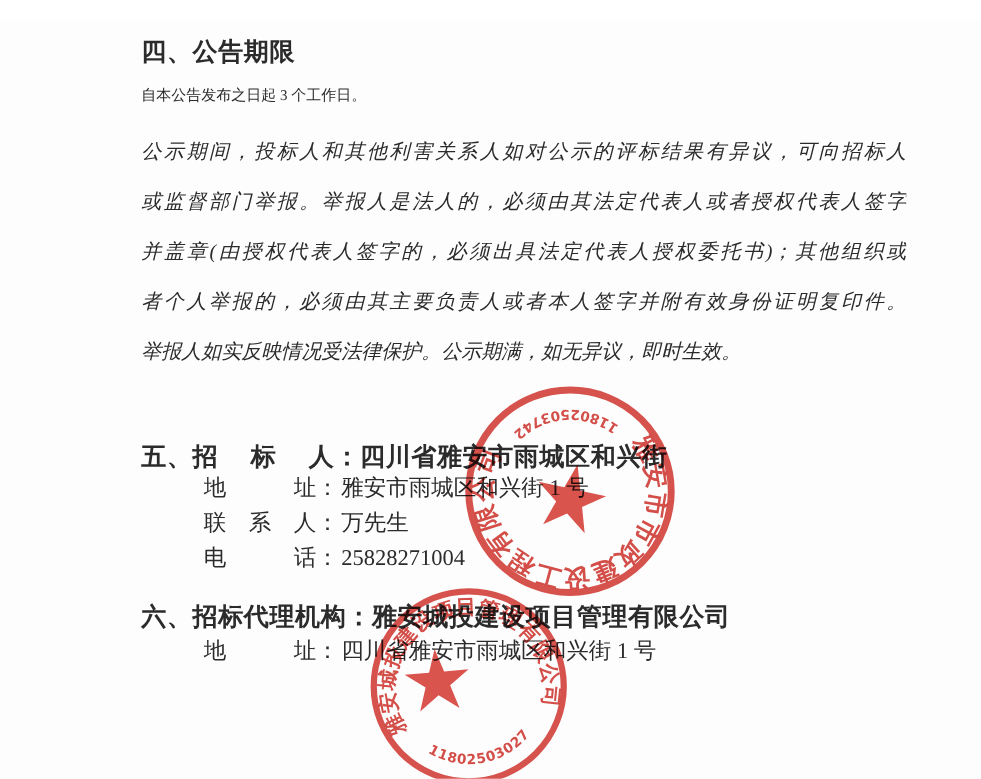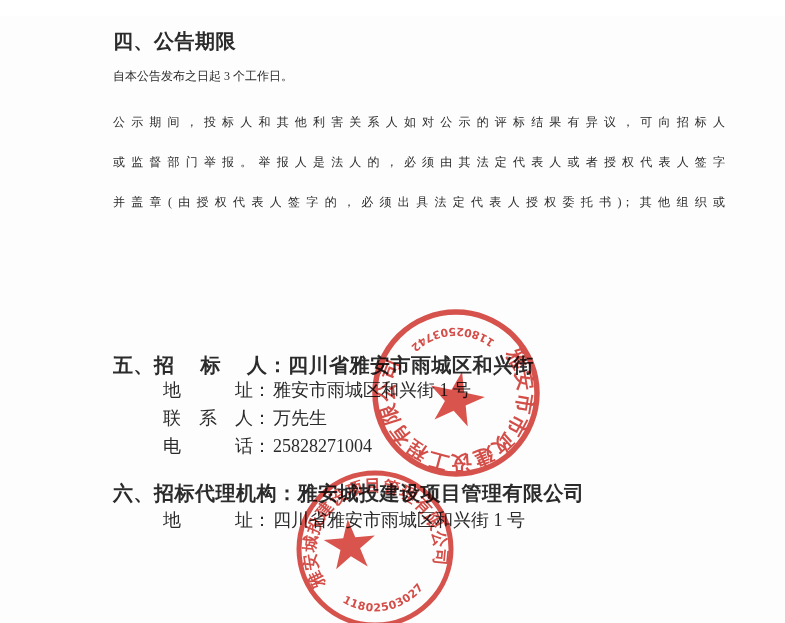--- a/index.html
+++ b/index.html
@@ -23,24 +23,25 @@
   }
   .bodyline{
     position:absolute;left:113px;
     font-size:12px;white-space:nowrap;
   }
   .para{
     position:absolute;left:113px;top:86px;width:612px;
   }
   .para .pline{
     height:40px;line-height:40px;
-    font-size:12px;
+    font-size:16px;
     text-align:justify;text-align-last:justify;
     text-justify:inter-character;
     overflow:hidden;
+    font-style:italic;
   }
   .para .pline.short{
     text-align:left;text-align-last:left;
   }
   .rows{
     position:absolute;left:143px;
   }
   .row{
     height:28px;line-height:28px;font-size:18px;white-space:nowrap;
   }
@@ -63,20 +64,22 @@
 <div class="page">
 
   <div class="heading" style="top:12px;">四、公告期限</div>
 
   <div class="bodyline" style="top:52px;">自本公告发布之日起 3 个工作日。</div>
 
   <div class="para">
     <div class="pline">公示期间，投标人和其他利害关系人如对公示的评标结果有异议，可向招标人</div>
     <div class="pline">或监督部门举报。举报人是法人的，必须由其法定代表人或者授权代表人签字</div>
     <div class="pline">并盖章(由授权代表人签字的，必须出具法定代表人授权委托书)；其他组织或</div>
+    <div class="pline">者个人举报的，必须由其主要负责人或者本人签字并附有效身份证明复印件。</div>
+    <div class="pline short">举报人如实反映情况受法律保护。公示期满，如无异议，即时生效。</div>
   </div>
 
   <div class="heading" style="top:336px;">五、招　 标　 人：四川省雅安市雨城区和兴街</div>
 
   <div class="rows" style="top:360px;">
     <div class="row">
       <span class="lbl">地　　　址：</span><span class="val">雅安市雨城区和兴街 1 号</span>
     </div>
     <div class="row">
       <span class="lbl">联　系　人：</span><span class="val">万先生</span>

